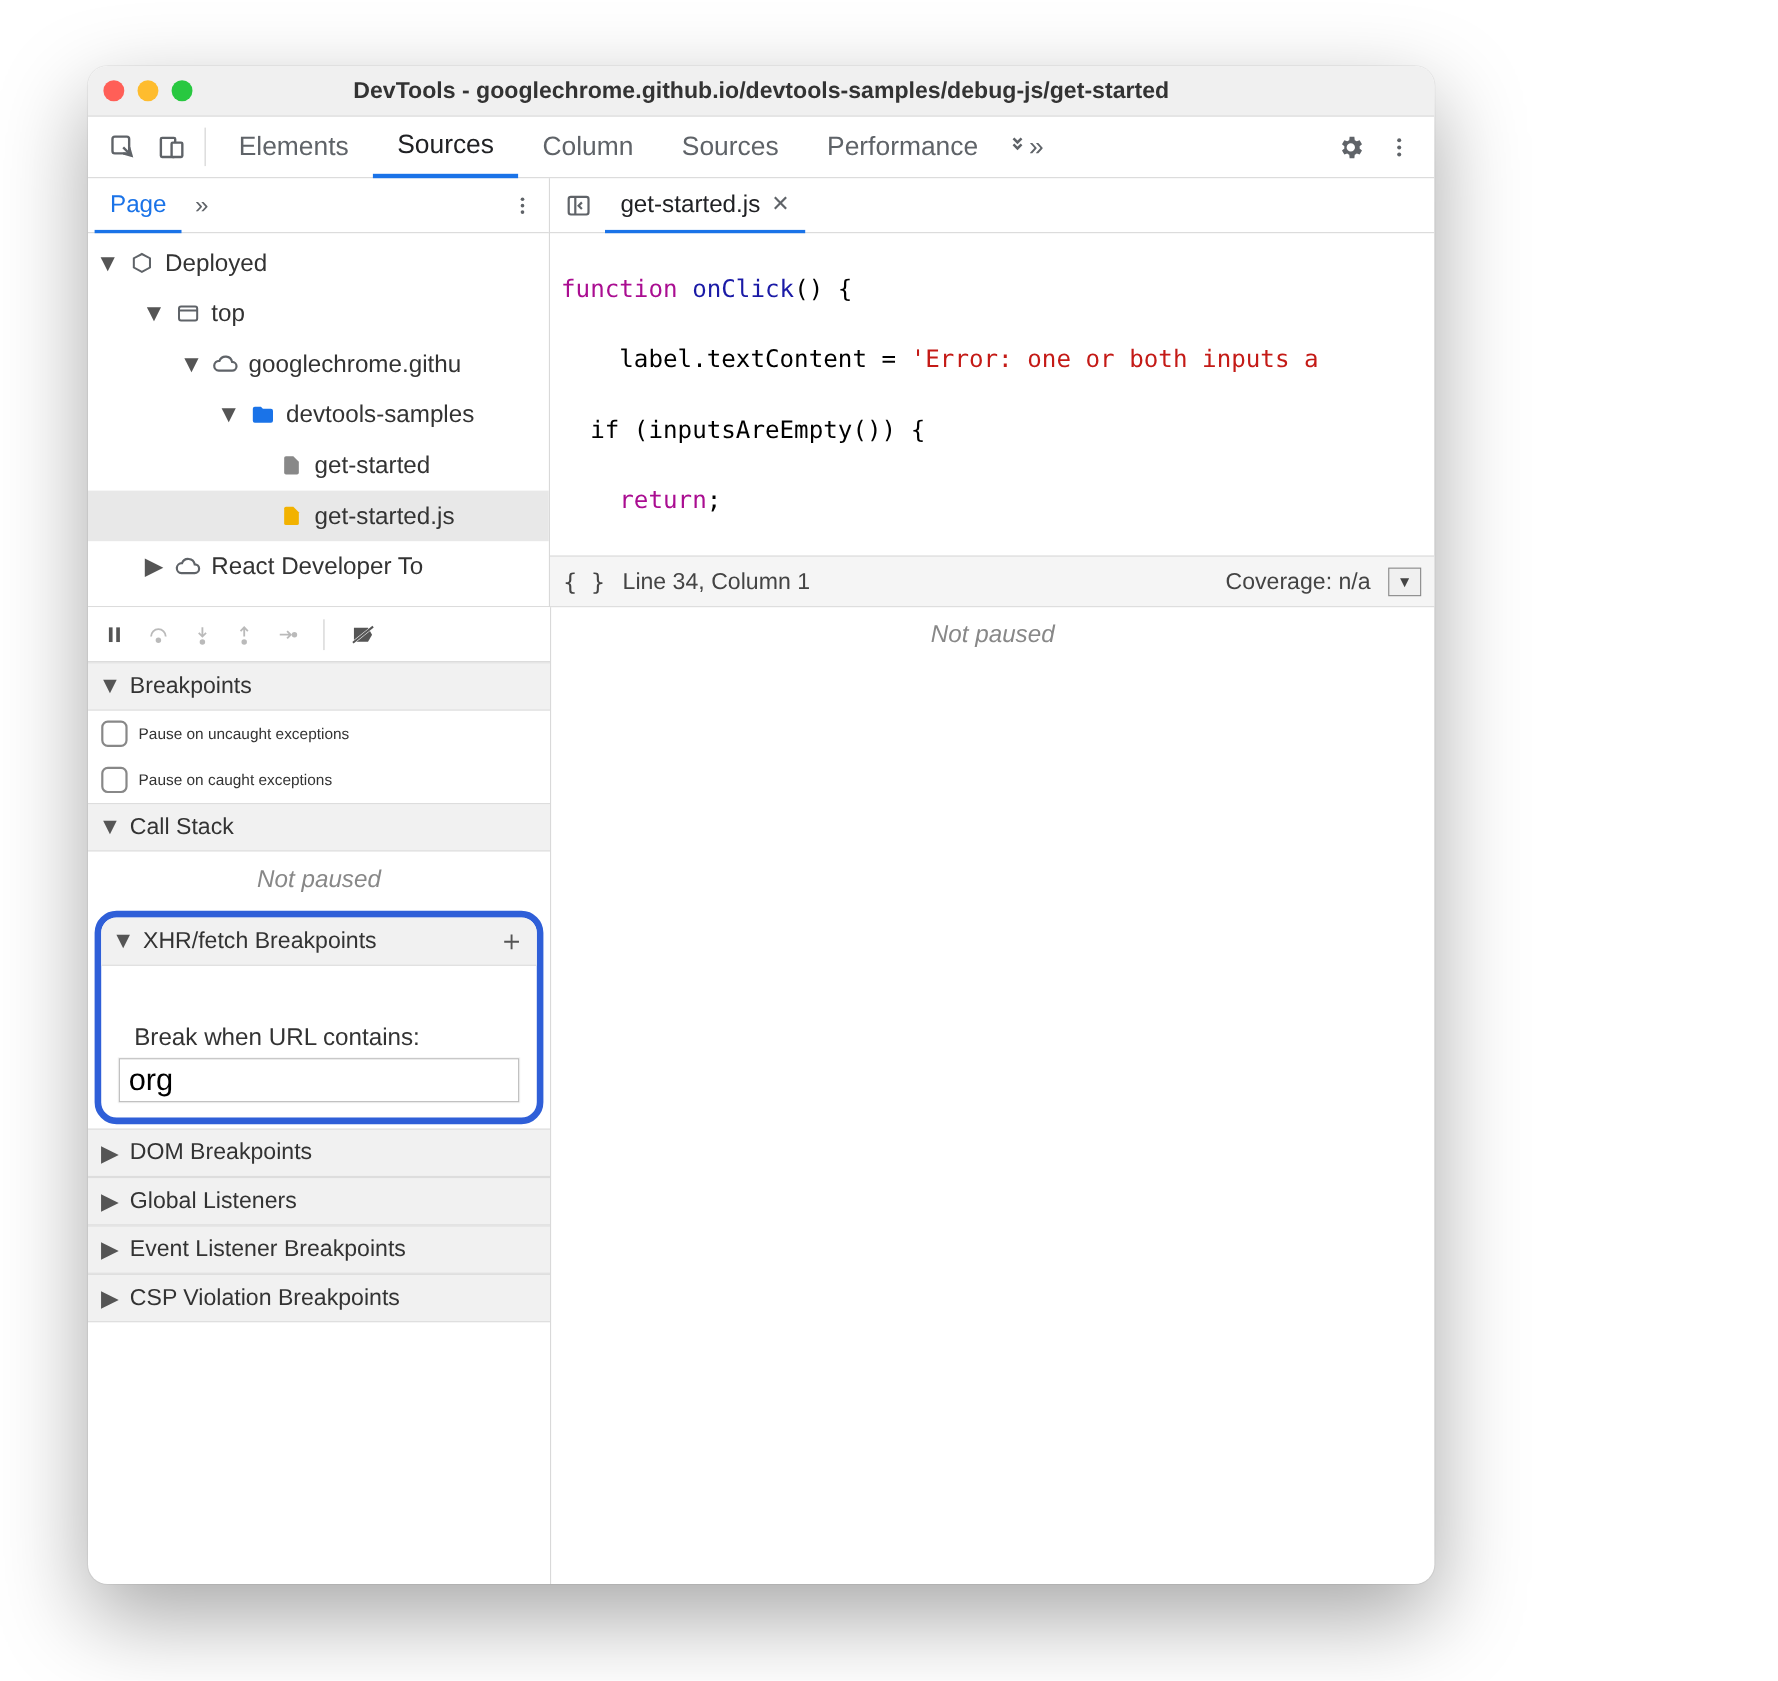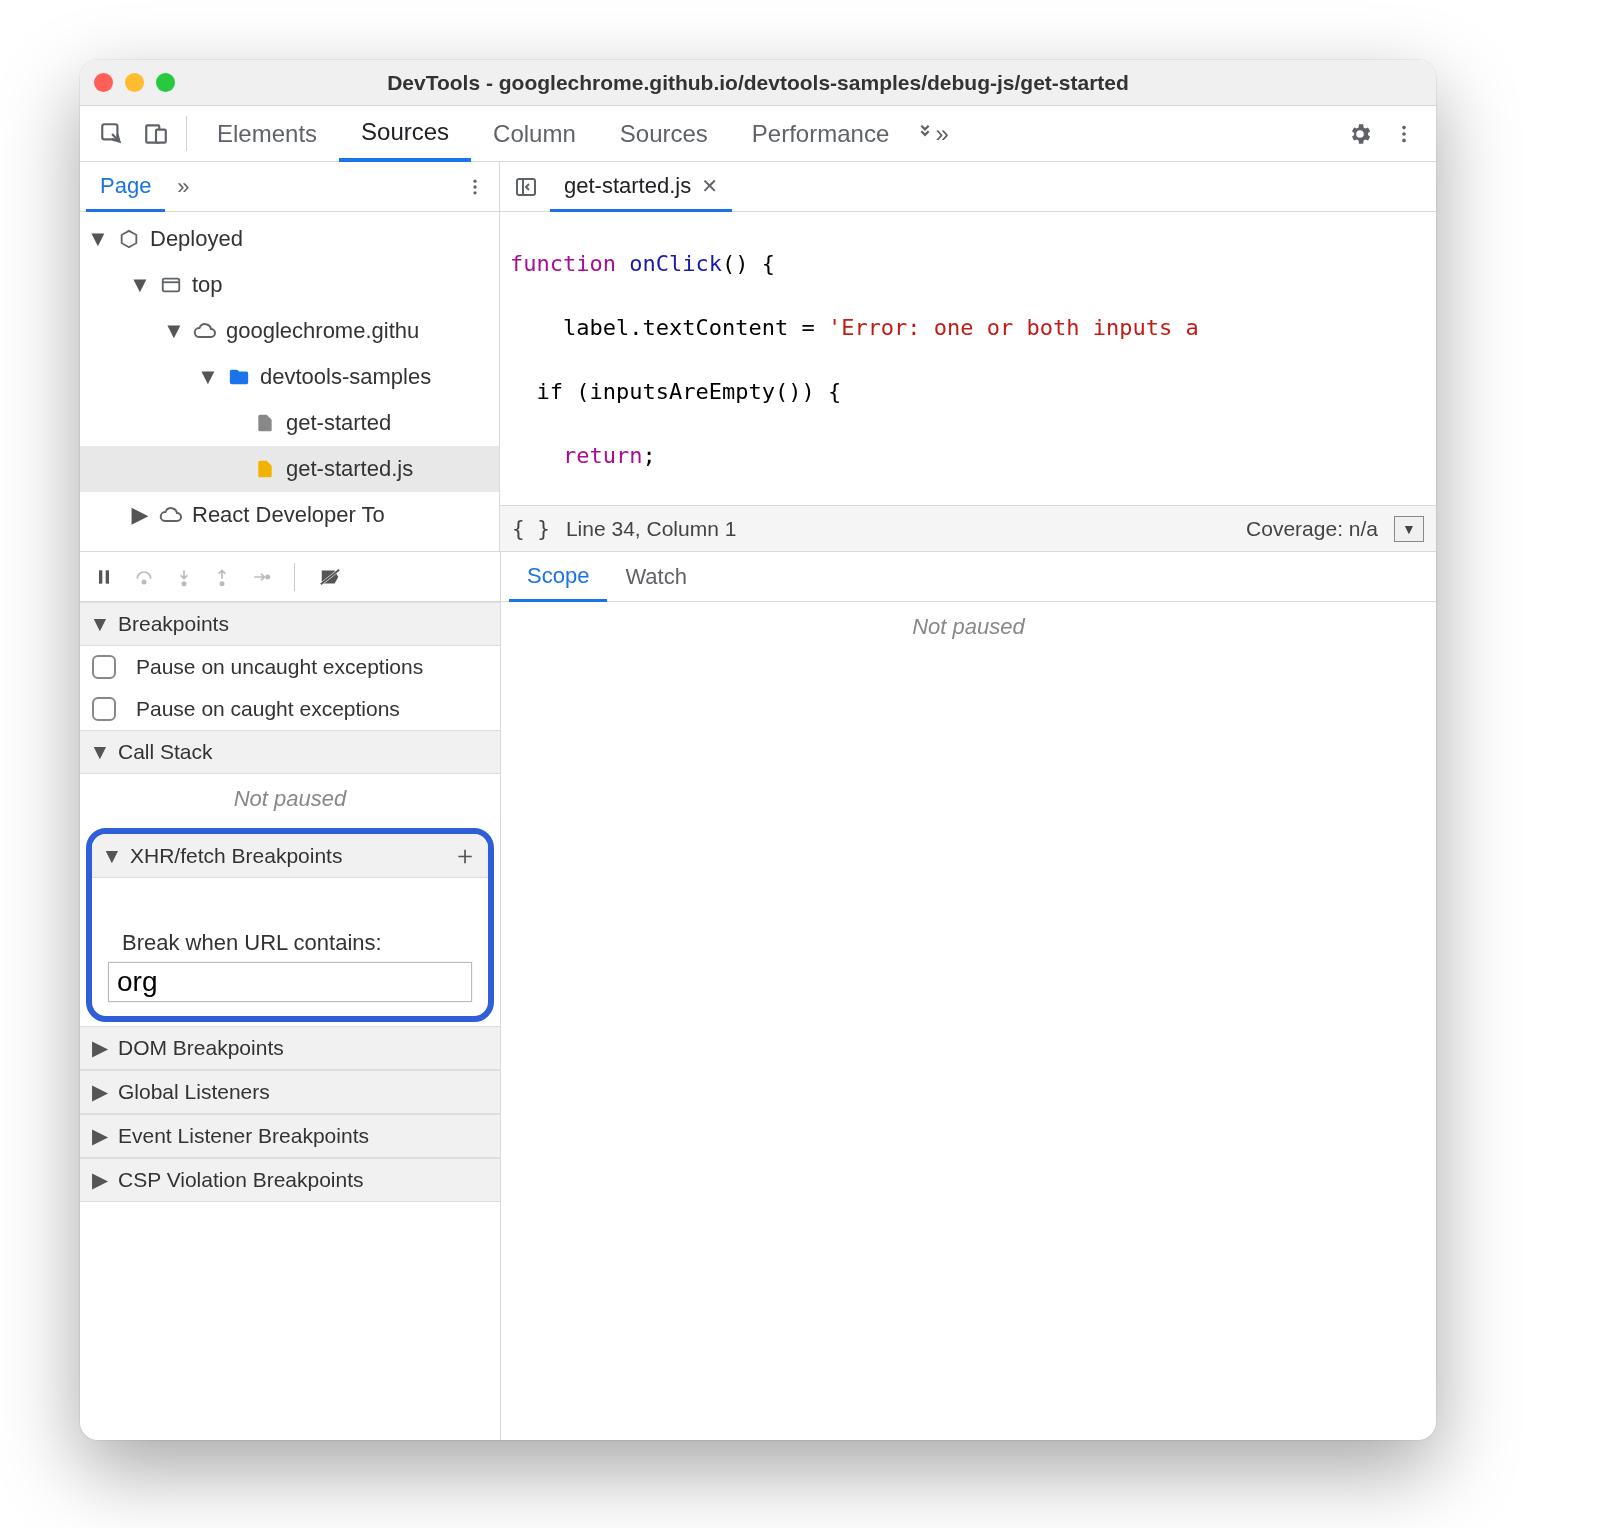--- a/index.html
+++ b/index.html
@@ -8,21 +8,21 @@
     font-size: 22px;
     background: #fff;
     width: 1616px;
     height: 1528px;
     display: flex;
     align-items: flex-start;
     justify-content: flex-start;
   }
   .window {
     margin: 60px 80px;
-    width: 1356px;
+    width: 1224px;
     height: 1380px;
     border-radius: 18px;
     background: #fff;
     box-shadow: 0 30px 80px rgba(0,0,0,0.35), 0 0 0 1px rgba(0,0,0,0.05);
     overflow: hidden;
     display: flex;
     flex-direction: column;
   }
   
   .titlebar {
@@ -152,21 +152,21 @@
     height:50px; border-bottom:1px solid #d9d9d9; background:#fff;
     display:flex; align-items:center; gap:18px; padding:0 14px; color:#888;
   }
   .dbg-toolbar .vd { width:1px; height:28px; background:#ccc; margin:0 4px; }
   .dbg-panels { flex:1; overflow:auto; }
   .sect-head {
     height:44px; background:#f1f1f1; border-top:1px solid #ddd; border-bottom:1px solid #ddd;
     display:flex; align-items:center; padding:0 10px; gap:8px; font-size:21px; color:#333;
   }
   .sect-head .plus { margin-left:auto; color:#555; font-size:26px; }
-  .chk-row { display:flex; align-items:center; gap:20px; height:42px; padding:0 12px; font-size:21px; color:#333;}
+  .chk-row { display:flex; align-items:center; gap:10px; height:42px; padding:0 12px; font-size:14px; color:#333;}
   .chkbox { width:24px; height:24px; border:2px solid #888; border-radius:6px; }
   .notpaused { text-align:center; font-style:italic; color:#888; padding:12px 0; font-size:22px;}
   .highlight-box {
     border:6px solid #2f5fd8; border-radius:20px; margin:4px 6px; overflow:hidden;
   }
   .xhr-body { padding:8px 16px 14px 16px;margin-top:40px; }
   .xhr-label { padding:4px 0 6px 14px; font-size:22px; color:#333;}
   .xhr-input {
     width:100%; height:40px; border:1px solid #bbb; padding:0 8px;
     font-size:28px; font-family:inherit; box-shadow: 0 0 0 1px rgba(0,0,0,0.04);
@@ -448,23 +448,19 @@
             <span>Event Listener Breakpoints</span>
         </div>
         <div class="sect-head">
           <span class="tw">▶</span>
             <span>CSP Violation Breakpoints</span>
         </div>
       </div>
     </div>
 
     <div class="scopepane">
-      <div class="scope-tabs">
-        <div class="scope-tab active">Scope</div>
-        <div class="scope-tab">Watch</div>
-      </div>
       <div class="scope-body">
         <div class="notpaused">Not paused</div>
       </div>
     </div>
 
   </div>
 </div>
 
 </body></html>

